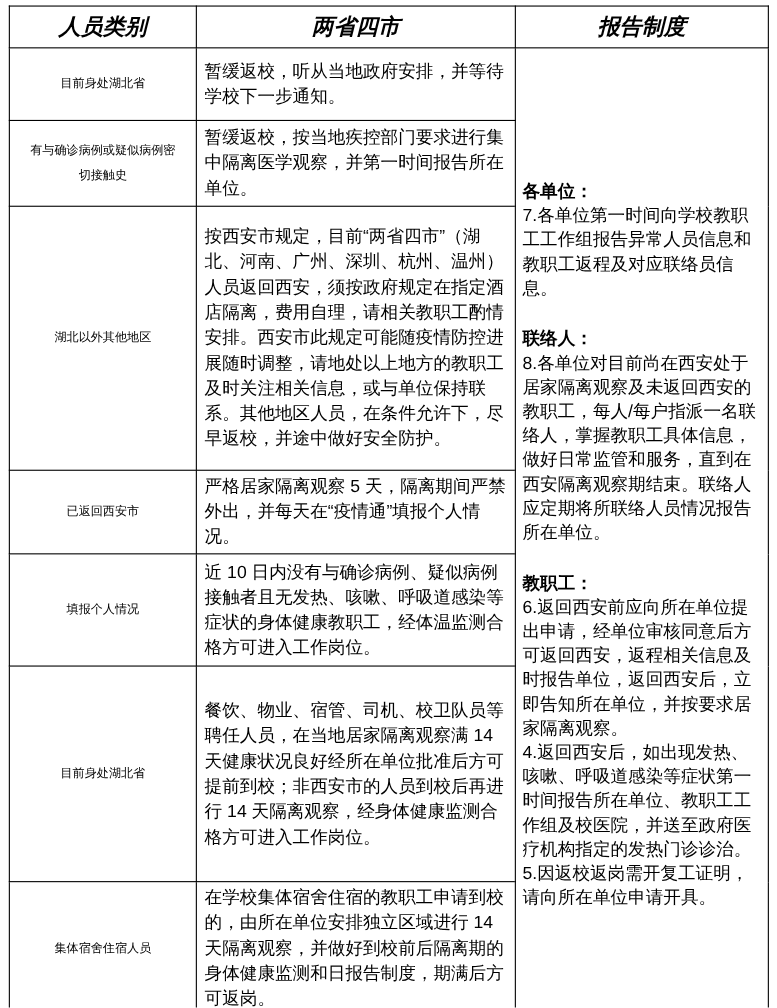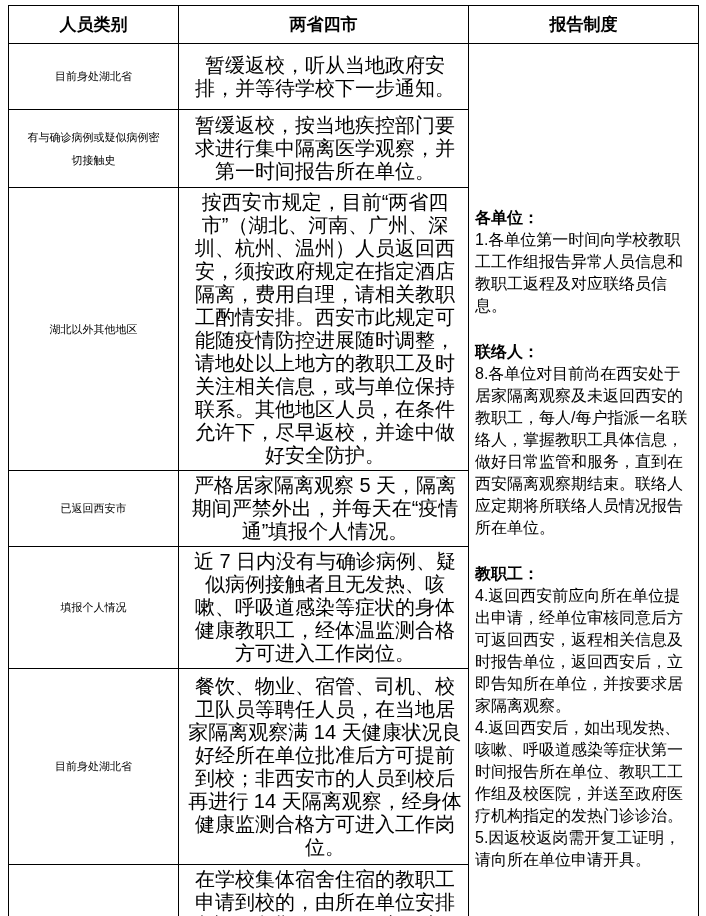--- a/index.html
+++ b/index.html
@@ -22,36 +22,37 @@
     width: 690px;
   }
   table.policy th,
   table.policy td {
     border: 1.5px solid #000000;
     box-sizing: border-box;
     word-break: break-all;
   }
   th.hdr {
     height: 38px;
-    font-size: 17px;
+    font-size: 20px;
     font-weight: bold;
     text-align: center;
     vertical-align: middle;
     padding: 2px 4px;
+    font-style: italic;
   }
   td.cat {
     font-size: 11px;
     text-align: center;
     vertical-align: middle;
     line-height: 23px;
     padding: 2px 14px;
   }
   td.req {
-    font-size: 20px;
-    text-align: center;
+    font-size: 16px;
+    text-align: left;
     vertical-align: middle;
     line-height: 23px;
     padding: 3px 4px 3px 7px;
   }
   td.report {
     font-size: 16px;
     text-align: left;
     vertical-align: middle;
     line-height: 22px;
     padding: 2px 4px 2px 6px;
@@ -83,25 +84,25 @@
       <th class="hdr">两省四市</th>
       <th class="hdr">报告制度</th>
     </tr>
 
     <tr style="height:66px;">
       <td class="cat">目前身处湖北省</td>
       <td class="req">暂缓返校，听从当地政府安排，并等待学校下一步通知。</td>
       <td class="report" rowspan="7">
         <div class="report">
           <p class="group-heading">各单位：</p>
-          <p>1.各单位第一时间向学校教职工工作组报告异常人员信息和教职工返程及对应联络员信息。</p>
+          <p>7.各单位第一时间向学校教职工工作组报告异常人员信息和教职工返程及对应联络员信息。</p>
           <p class="group-heading">联络人：</p>
           <p>8.各单位对目前尚在西安处于居家隔离观察及未返回西安的教职工，每人/每户指派一名联络人，掌握教职工具体信息，做好日常监管和服务，直到在西安隔离观察期结束。联络人应定期将所联络人员情况报告所在单位。</p>
           <p class="group-heading">教职工：</p>
-          <p>4.返回西安前应向所在单位提出申请，经单位审核同意后方可返回西安，返程相关信息及时报告单位，返回西安后，立即告知所在单位，并按要求居家隔离观察。</p>
+          <p>6.返回西安前应向所在单位提出申请，经单位审核同意后方可返回西安，返程相关信息及时报告单位，返回西安后，立即告知所在单位，并按要求居家隔离观察。</p>
           <p>4.返回西安后，如出现发热、咳嗽、呼吸道感染等症状第一时间报告所在单位、教职工工作组及校医院，并送至政府医疗机构指定的发热门诊诊治。</p>
           <p>5.因返校返岗需开复工证明，请向所在单位申请开具。</p>
         </div>
       </td>
     </tr>
 
     <tr style="height:78px;">
       <td class="cat">有与确诊病例或疑似病例密切接触史</td>
       <td class="req">暂缓返校，按当地疾控部门要求进行集中隔离医学观察，并第一时间报告所在单位。</td>
     </tr>
@@ -111,21 +112,21 @@
       <td class="req">按西安市规定，目前“两省四市”（湖北、河南、广州、深圳、杭州、温州）人员返回西安，须按政府规定在指定酒店隔离，费用自理，请相关教职工酌情安排。西安市此规定可能随疫情防控进展随时调整，请地处以上地方的教职工及时关注相关信息，或与单位保持联系。其他地区人员，在条件允许下，尽早返校，并途中做好安全防护。</td>
     </tr>
 
     <tr style="height:76px;">
       <td class="cat">已返回西安市</td>
       <td class="req">严格居家隔离观察 5 天，隔离期间严禁外出，并每天在“疫情通”填报个人情况。</td>
     </tr>
 
     <tr style="height:102px;">
       <td class="cat">填报个人情况</td>
-      <td class="req">近 7 日内没有与确诊病例、疑似病例接触者且无发热、咳嗽、呼吸道感染等症状的身体健康教职工，经体温监测合格方可进入工作岗位。</td>
+      <td class="req">近 10 日内没有与确诊病例、疑似病例接触者且无发热、咳嗽、呼吸道感染等症状的身体健康教职工，经体温监测合格方可进入工作岗位。</td>
     </tr>
 
     <tr style="height:196px;">
       <td class="cat">目前身处湖北省</td>
       <td class="req">餐饮、物业、宿管、司机、校卫队员等聘任人员，在当地居家隔离观察满 14 天健康状况良好经所在单位批准后方可提前到校；非西安市的人员到校后再进行 14 天隔离观察，经身体健康监测合格方可进入工作岗位。</td>
     </tr>
 
     <tr style="height:100px;">
       <td class="cat">集体宿舍住宿人员</td>
       <td class="req">在学校集体宿舍住宿的教职工申请到校的，由所在单位安排独立区域进行 14 天隔离观察，并做好到校前后隔离期的身体健康监测和日报告制度，期满后方可返岗。</td>

